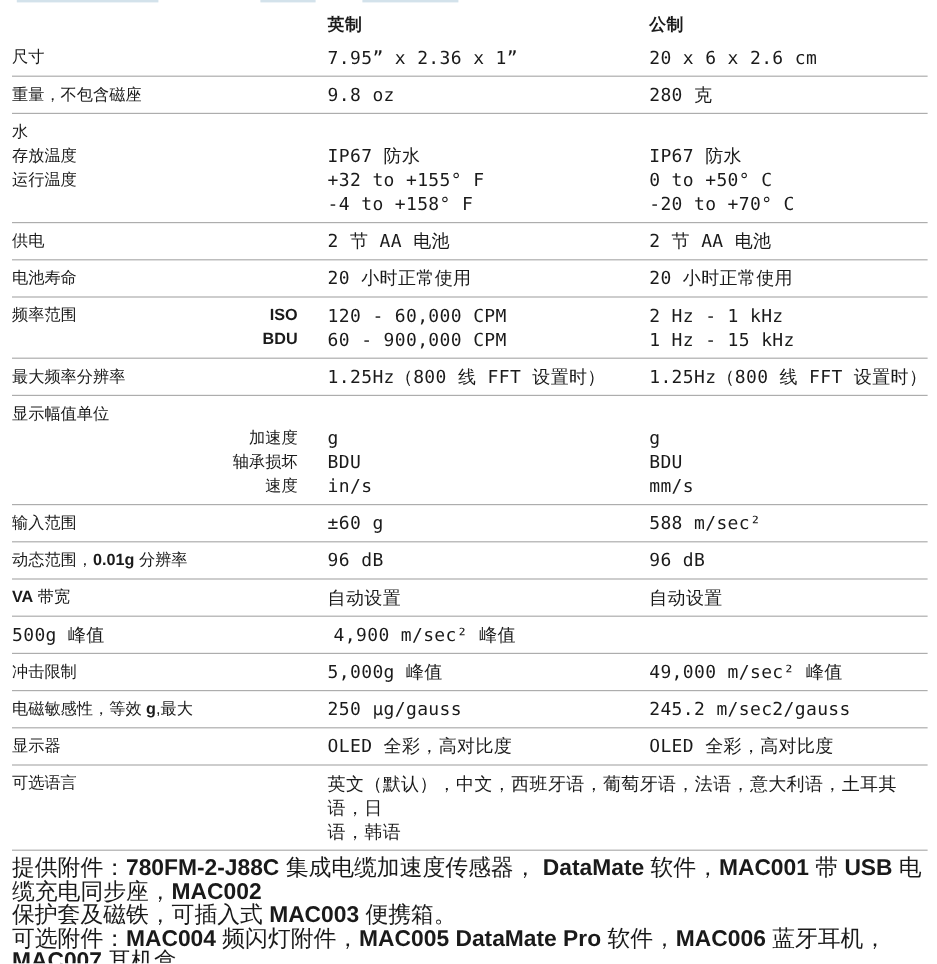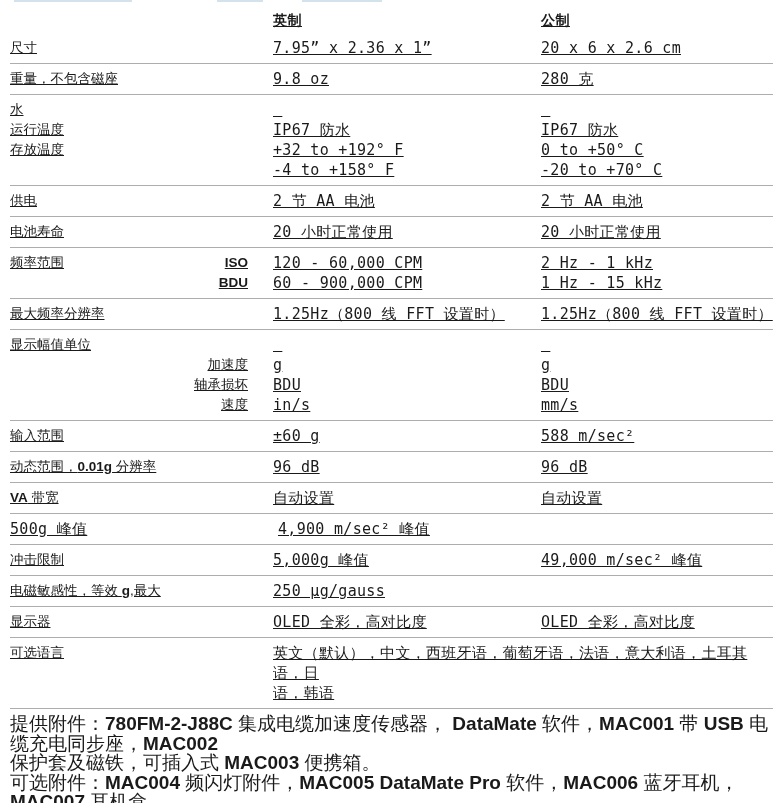--- a/index.html
+++ b/index.html
@@ -12,21 +12,20 @@
   .artifact{position:absolute;top:0;left:12px;height:2px;width:380px;}
   .artifact span{position:absolute;top:0;height:2px;background:#d3e2eb;display:block;}
   .a1{left:2px;width:118px;}
   .a2{left:205px;width:46px;}
   .a3{left:290px;width:80px;}
   .spec-table{width:100%;}
   .row{
     display:flex;align-items:flex-start;
     border-bottom:1px solid #adadad;
     padding:5px 0;
-    text-decoration:underline;
   }
   .header-row{border-bottom:none;padding-top:8px;padding-bottom:3px;}
   .cell{box-sizing:border-box;}
   .c-label{width:263px;padding-right:25px;font-size:13.5px;flex-shrink:0;}
   .c-imp{width:268px;flex-shrink:0;}
   .c-met{flex:1;}
   .c-span{flex:1;}
   .hdr{font-weight:bold;font-size:14px;letter-spacing:.5px;}
   .line{line-height:20px;min-height:20px;}
   .lab-line{display:flex;justify-content:space-between;}
@@ -92,32 +91,32 @@
             <div class="line">280 克</div>
           </div>
         </div>
         <div class="row">
           <div class="cell c-label">
             <div class="line lab-line">
               <span class="lft"><span>水</span></span>
               <span class="rgt"></span>
             </div>
             <div class="line lab-line">
+              <span class="lft"><span>存放温度</span></span>
+              <span class="rgt"></span>
+            </div>
+            <div class="line lab-line">
               <span class="lft"><span>运行温度</span></span>
-              <span class="rgt"></span>
-            </div>
-            <div class="line lab-line">
-              <span class="lft"><span>存放温度</span></span>
               <span class="rgt"></span>
             </div>
           </div>
           <div class="cell c-imp val">
             <div class="line">&nbsp;</div>
             <div class="line">IP67 防水</div>
-            <div class="line">+32 to +192° F</div>
+            <div class="line">+32 to +155° F</div>
             <div class="line">-4 to +158° F</div>
           </div>
           <div class="cell c-met val">
             <div class="line">&nbsp;</div>
             <div class="line">IP67 防水</div>
             <div class="line">0 to +50° C</div>
             <div class="line">-20 to +70° C</div>
           </div>
         </div>
         <div class="row">
@@ -280,20 +279,23 @@
         </div>
         <div class="row">
           <div class="cell c-label">
             <div class="line lab-line">
               <span class="lft"><span>电磁敏感性，等效 </span><span class="b">g</span><span>,最大</span></span>
               <span class="rgt"></span>
             </div>
           </div>
           <div class="cell c-imp val">
             <div class="line">250 μg/gauss</div>
+          </div>
+          <div class="cell c-met val">
+            <div class="line">245.2 m/sec2/gauss</div>
           </div>
         </div>
         <div class="row">
           <div class="cell c-label">
             <div class="line lab-line">
               <span class="lft"><span>显示器</span></span>
               <span class="rgt"></span>
             </div>
           </div>
           <div class="cell c-imp val">

